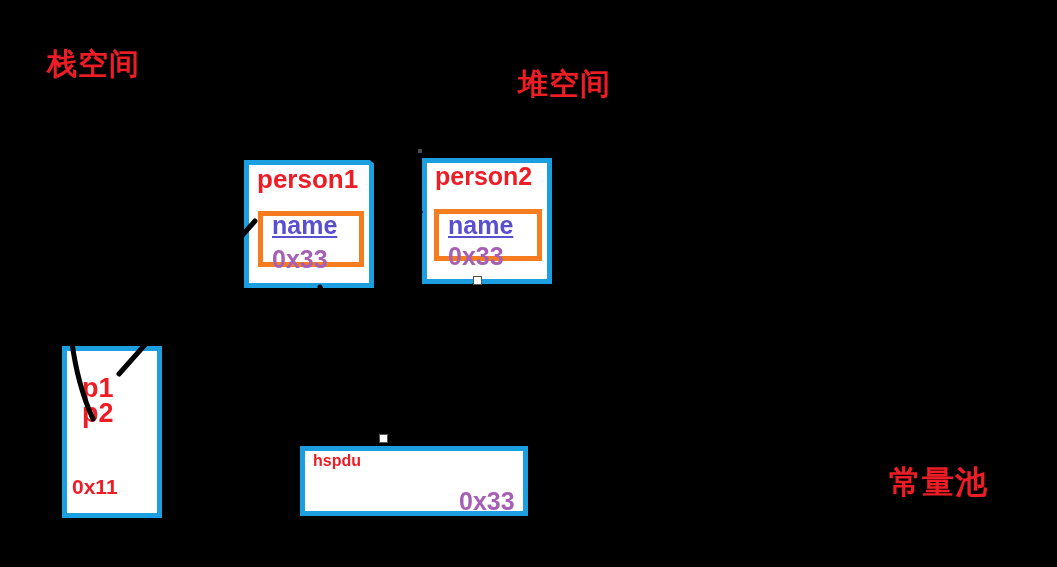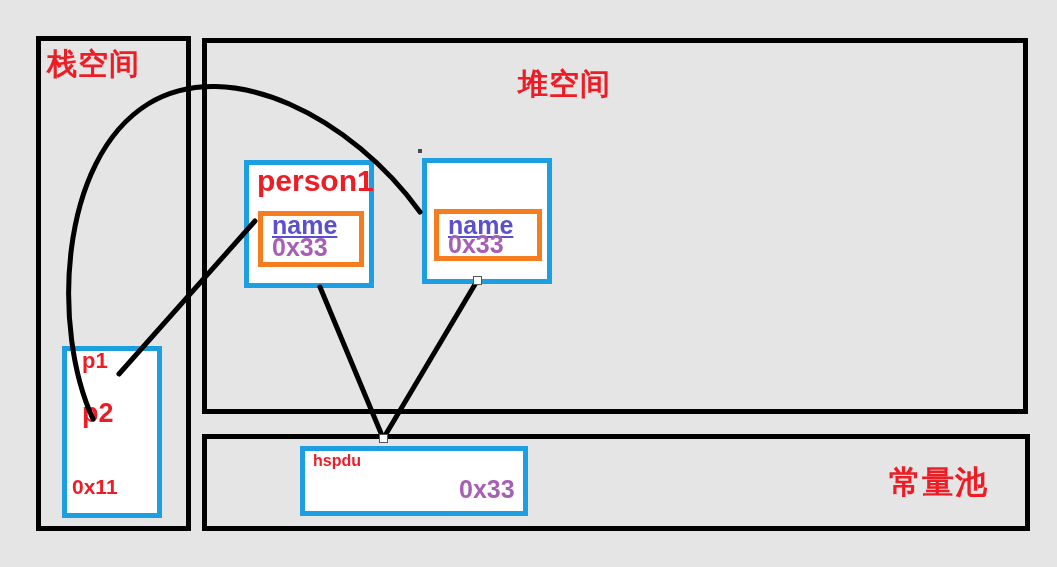--- a/index.html
+++ b/index.html
@@ -7,21 +7,21 @@
     padding: 0;
     background: #ffffff;
   }
   body {
     font-family: "Liberation Sans", "DejaVu Sans", sans-serif;
   }
   #canvas {
     position: relative;
     width: 1057px;
     height: 567px;
-    background: #e5e5e5;
+    background: #000000;
     overflow: hidden;
   }
 
   
   .region {
     position: absolute;
     border: 5px solid #000000;
     background: transparent;
     box-sizing: border-box;
   }
@@ -67,32 +67,32 @@
 
   
   .lbl {
     position: absolute;
     font-weight: bold;
     white-space: nowrap;
     font-family: "Liberation Sans", "DejaVu Sans", sans-serif;
   }
   .red    { color: #ee1c25; }
   .blue   { color: #5a4fcf; text-decoration: underline; }
-  .purple { color: #a75fb5; }
+  .purple { color: #a75fb5; margin-top: 12px; }
 
-  #person1-title { left: 257px; top: 164px; font-size: 30px; }
+  #person1-title { left: 257px; top: 164px; font-size: 26px; }
   #person2-title { left: 435px; top: 162px; font-size: 25px; }
 
   #person1-name  { left: 272px; top: 211px; font-size: 25px; }
   #person1-addr  { left: 272px; top: 233px; font-size: 25px; }
 
   #person2-name  { left: 448px; top: 211px; font-size: 25px; }
   #person2-addr  { left: 448px; top: 230px; font-size: 25px; }
 
-  #p1-label      { left: 82px;  top: 348px; font-size: 22px; }
+  #p1-label      { left: 82px;  top: 373px; font-size: 27px; }
   #p2-label      { left: 82px;  top: 398px; font-size: 27px; }
   #stack-addr    { left: 72px;  top: 475px; font-size: 21px; }
 
   #pool-name     { left: 313px; top: 452px; font-size: 16px; }
   #pool-addr     { left: 459px; top: 475px; font-size: 25px; }
 
   
   #connectors {
     position: absolute;
     left: 0;
@@ -137,20 +137,21 @@
   <div class="lbl red" id="p2-label">p2</div>
   <div class="lbl red" id="stack-addr">0x11</div>
 
   <div class="cyan-box" id="person1-box"></div>
   <div class="lbl red" id="person1-title">person1</div>
   <div class="orange-box" id="person1-field"></div>
   <div class="lbl blue" id="person1-name">name</div>
   <div class="lbl purple" id="person1-addr">0x33</div>
 
   <div class="cyan-box" id="person2-box"></div>
+  <div class="lbl red" id="person2-title">person2</div>
   <div class="orange-box" id="person2-field"></div>
   <div class="lbl blue" id="person2-name">name</div>
   <div class="lbl purple" id="person2-addr">0x33</div>
 
   <div class="cyan-box" id="pool-entry"></div>
   <div class="lbl red" id="pool-name">hspdu</div>
   <div class="lbl purple" id="pool-addr">0x33</div>
 
   <svg id="connectors" viewBox="0 0 1057 567" xmlns="http://www.w3.org/2000/svg">
 

